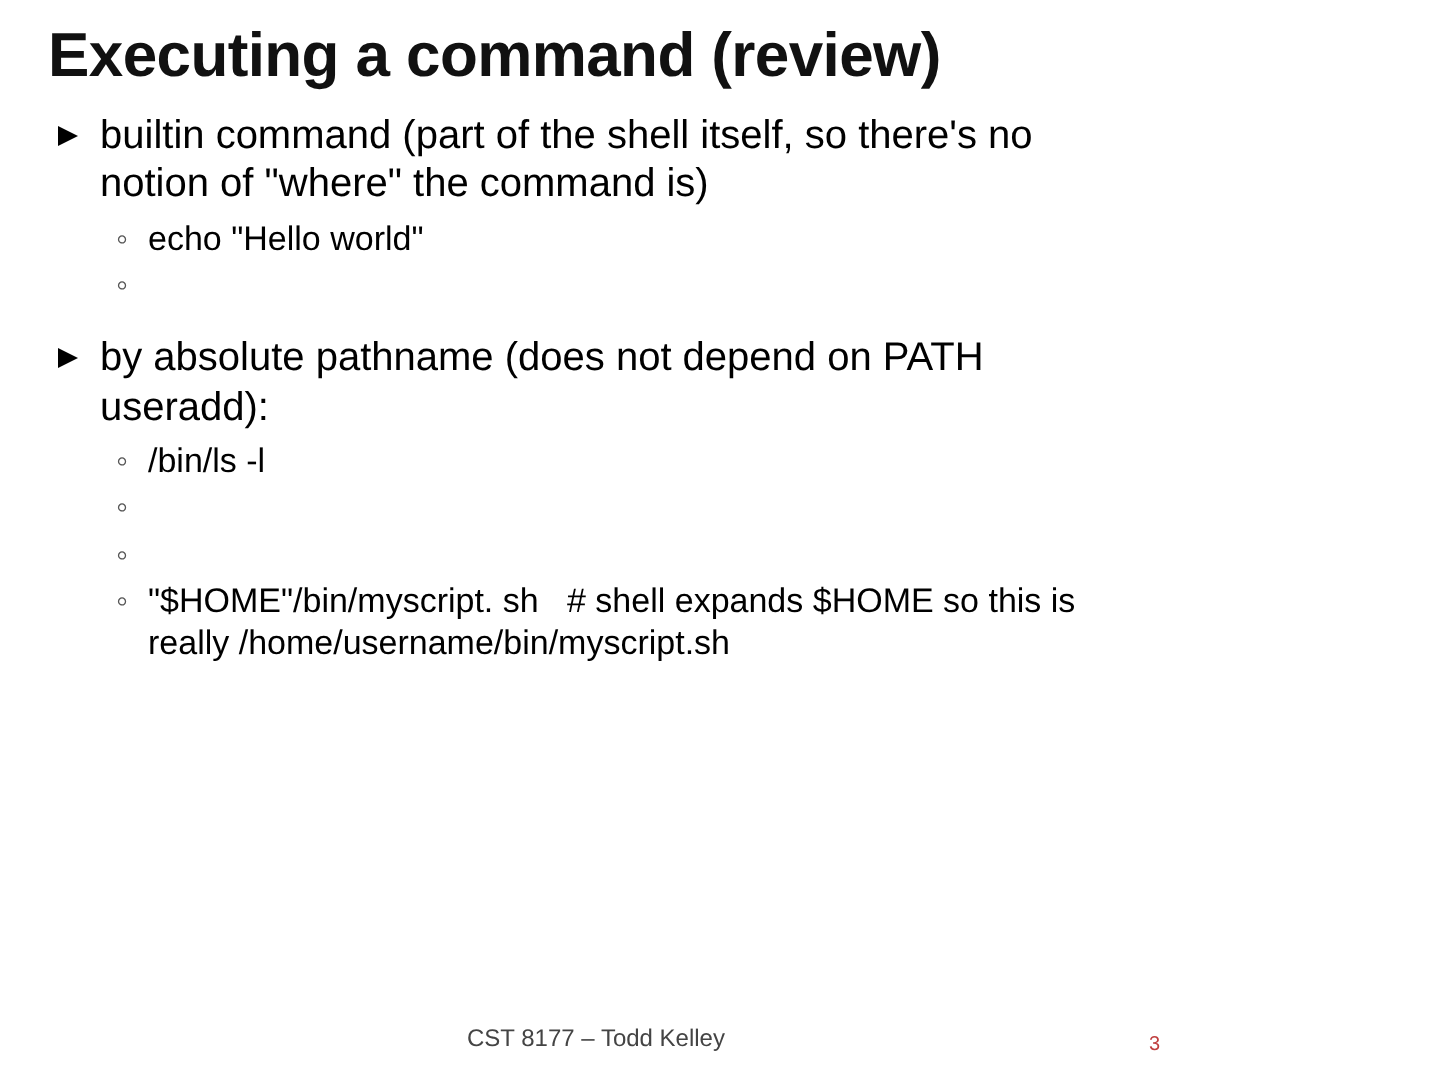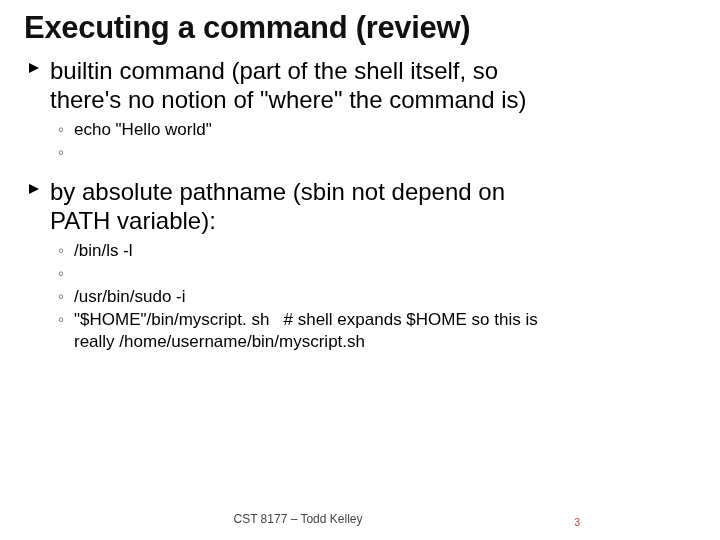--- a/index.html
+++ b/index.html
@@ -33,21 +33,21 @@
     align-items: flex-start;
     margin: 0 0 2px 4px;
   }
   .l1 .mark {
     flex: 0 0 22px;
     padding-top: 6px;
   }
   .l1 .mark svg { display:block; }
   .l1 .text {
     font-family: Verdana, Geneva, sans-serif;
-    font-size: 24px;
+    font-size: 20px;
     line-height: 1.22;
     color: #000;
   }
   .l2-block {
     margin: 4px 0 14px 34px;
   }
   .l2 {
     display: flex;
     align-items: flex-start;
     margin: 0 0 2px 0;
@@ -109,34 +109,33 @@
       <span class="mark">◦</span>
     </div>
   </div>
 
   <div class="l1">
     <span class="mark">
       <svg width="12" height="12" viewBox="0 0 12 12">
           <path d="M1 1 L11 6 L1 11 Z" fill="#000"></path>
         </svg>
     </span>
-    <span class="text">by absolute pathname (sbin not depend on PATH variable):</span>
+    <span class="text">by absolute pathname (does not depend on PATH useradd):</span>
   </div>
 
   <div class="l2-block">
     <div class="l2">
       <span class="mark">◦</span>
       <span class="text">/bin/ls -l</span>
     </div>
     <div class="l2">
       <span class="mark">◦</span>
     </div>
     <div class="l2">
       <span class="mark">◦</span>
-      <span class="text">/usr/bin/sudo -i</span>
     </div>
     <div class="l2">
       <span class="mark">◦</span>
       <span class="text">"$HOME"/bin/myscript. sh&nbsp;&nbsp;&nbsp;# shell expands $HOME so this is really /home/username/bin/myscript.sh</span>
     </div>
   </div>
 
   <div class="footer-center">CST 8177 – Todd Kelley</div>
   <div class="footer-right">3</div>
 

